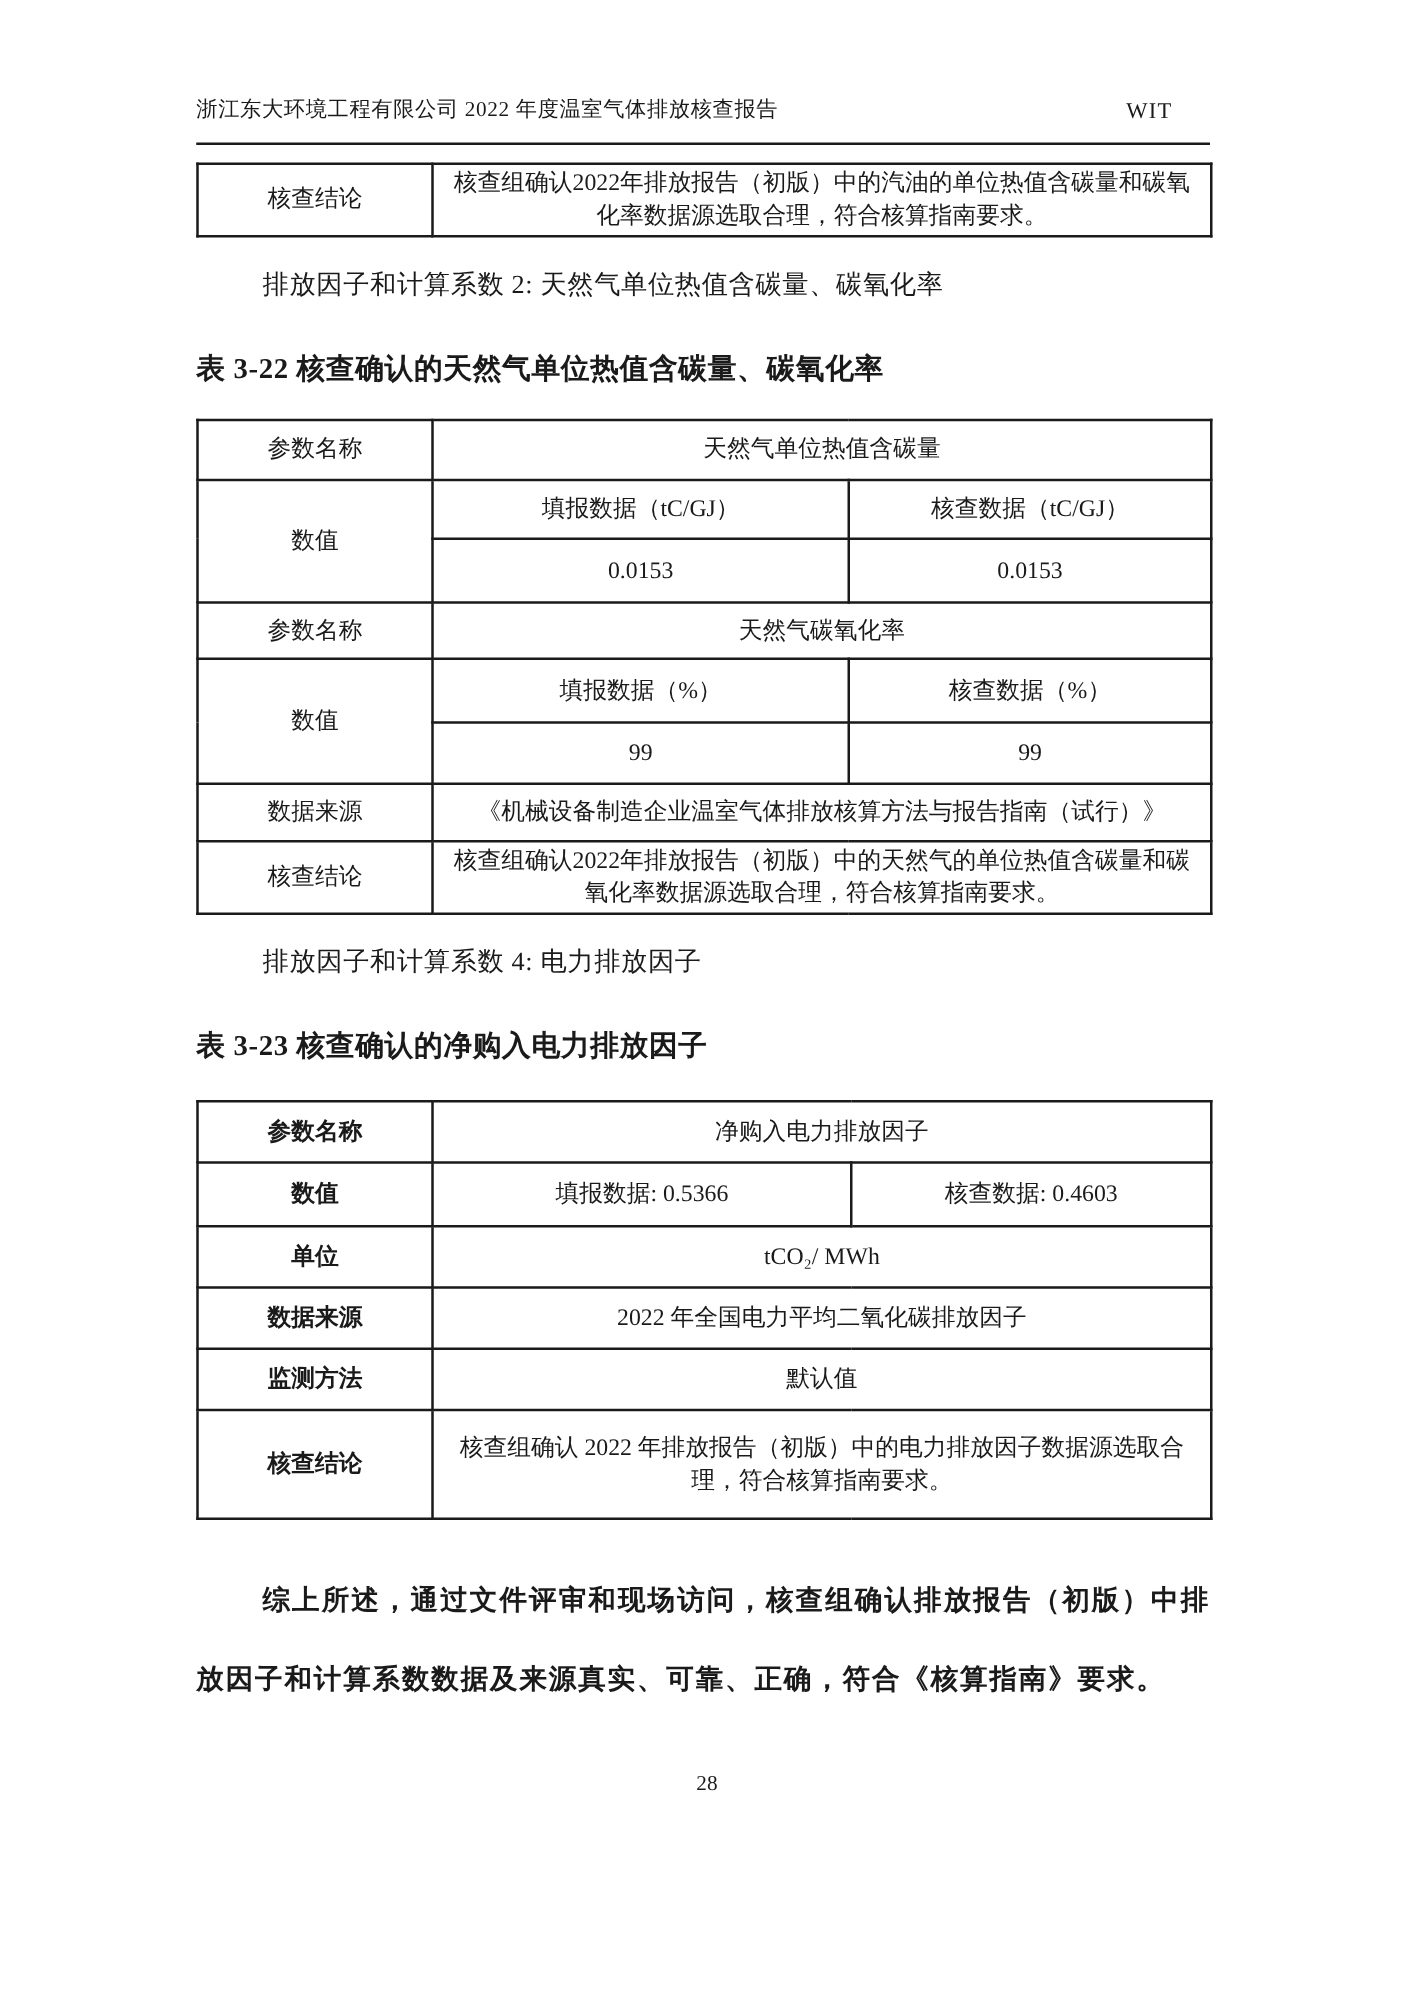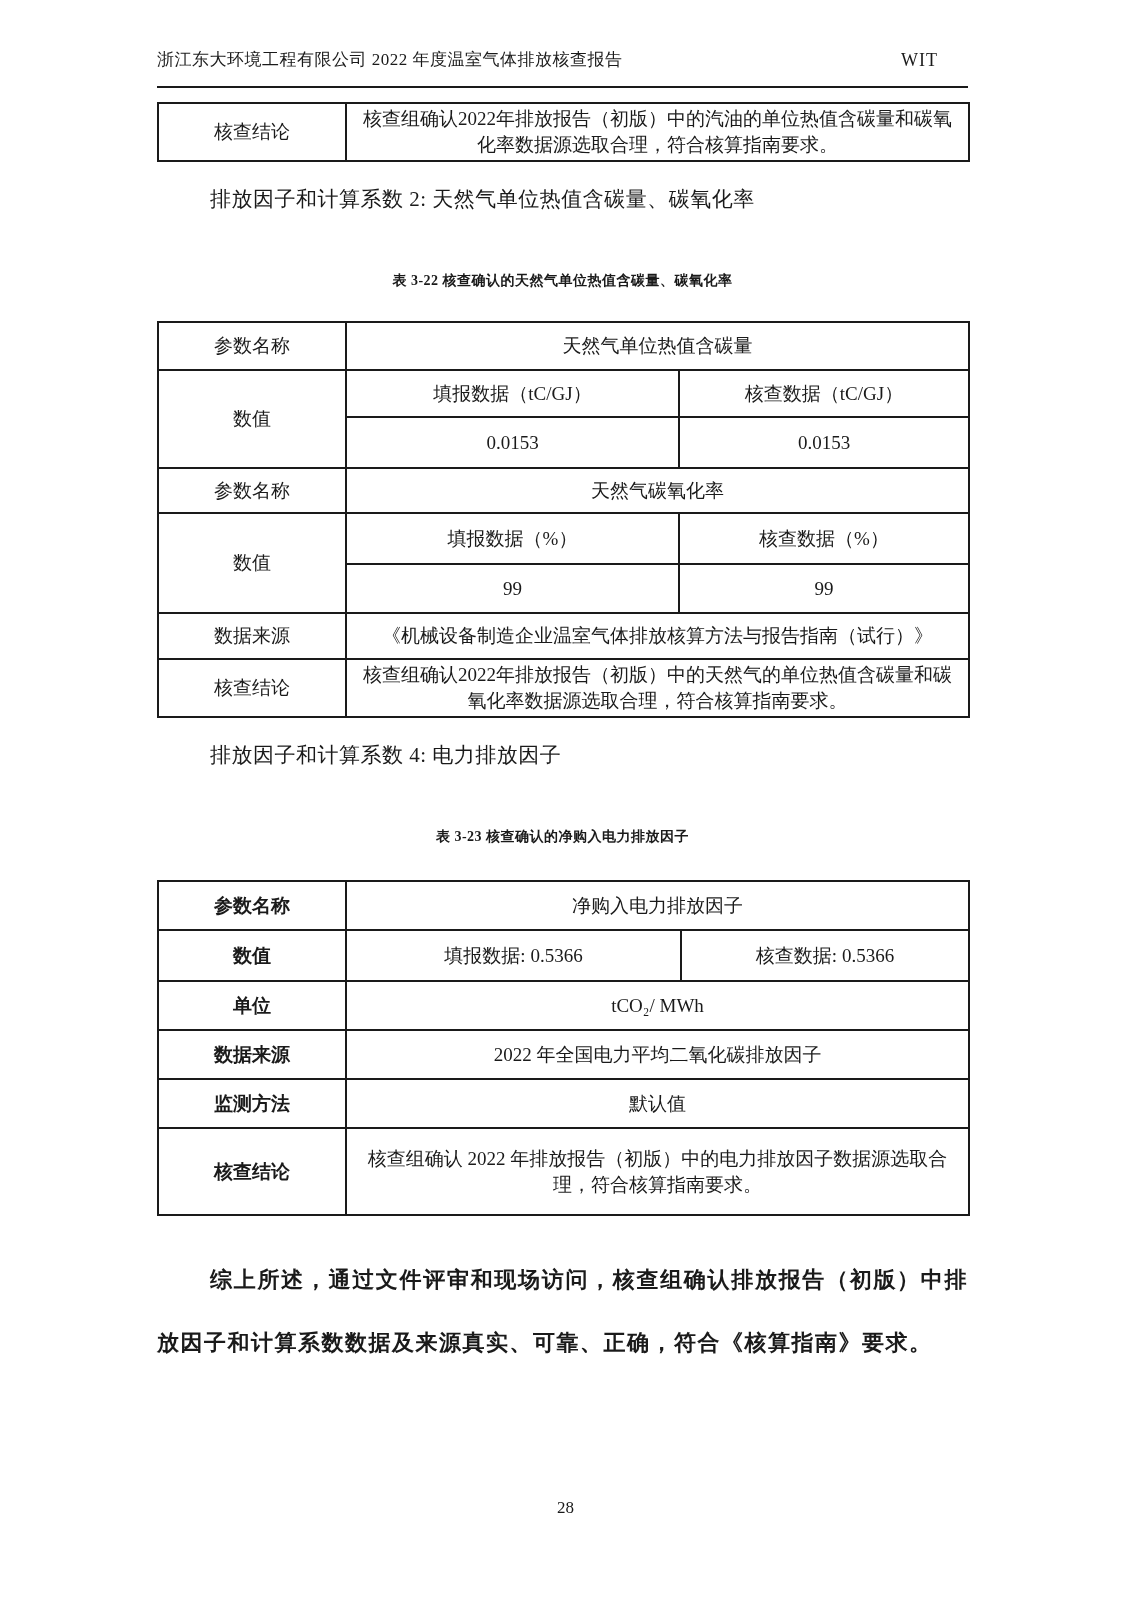--- a/index.html
+++ b/index.html
@@ -13,21 +13,21 @@
     font-family: "Liberation Serif", "DejaVu Serif", serif;
     overflow: hidden;
   }
   .content { width: 811px; margin-left: 157px; }
 
   
   .header {
     display: flex;
     justify-content: space-between;
     align-items: flex-end;
-    padding-top: 48px;
+    padding-top: 76px;
     padding-bottom: 15px;
     border-bottom: 2px solid #1a1a1a;
     font-size: 17px;
     letter-spacing: 0.5px;
     text-align: right;
   }
   .header .mark { font-size: 18px; letter-spacing: 1px; padding-right: 30px; }
 
   
   table.doc-table {
@@ -54,23 +54,22 @@
   
   .sec-heading {
     margin: 24px 0 0 0;
     padding-left: 53px;
     font-size: 21px;
     font-weight: normal;
     letter-spacing: 0.5px;
     line-height: 26px;
   }
   .tbl-title {
-    margin-top: 56px;
-    text-align: center;
-    font-size: 14px;
+    margin-top: 42px;
+    font-size: 23px;
     font-weight: bold;
     letter-spacing: 0.5px;
     line-height: 26px;
   }
 
   
   table.t22 { margin-top: 27px; }
   .t22 tr.r1 td { height: 42px; }
   .t22 tr.r2 td { height: 41px; }
   .t22 tr.r3 td { height: 45px; margin-left: 31px; }
@@ -96,21 +95,21 @@
     font-size: 22px;
     font-weight: bold;
     line-height: 63px;
     text-align: justify;
     text-indent: 53px;
     letter-spacing: 1.5px;
   }
 
   .page-number {
     position: absolute;
-    top: 1498px;
+    top: 1417px;
     left: 0;
     width: 100%;
     text-align: center;
     font-size: 17px;
   }
 </style>
 </head>
 <body>
 
 <div class="page">
@@ -193,21 +192,21 @@
           <col style="width:288px">
         </colgroup>
       <tbody>
         <tr class="r1">
           <td class="lbl">参数名称</td>
           <td colspan="2">净购入电力排放因子</td>
         </tr>
         <tr class="r2">
           <td class="lbl">数值</td>
           <td class="left">填报数据: 0.5366</td>
-          <td class="left">核查数据: 0.5366</td>
+          <td class="left">核查数据: 0.4603</td>
         </tr>
         <tr class="r3">
           <td class="lbl">单位</td>
           <td colspan="2">tCO₂/ MWh</td>
         </tr>
         <tr class="r4">
           <td class="lbl">数据来源</td>
           <td colspan="2" class="left">2022 年全国电力平均二氧化碳排放因子</td>
         </tr>
         <tr class="r5">

